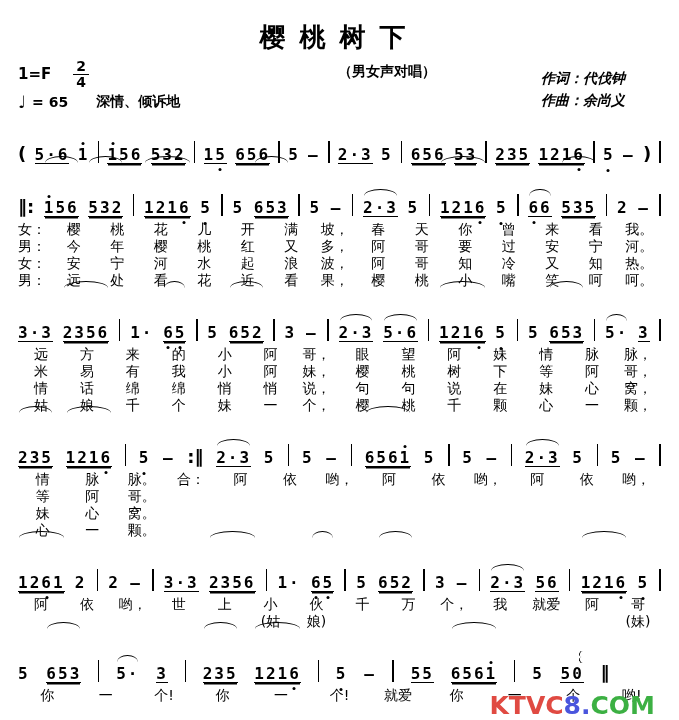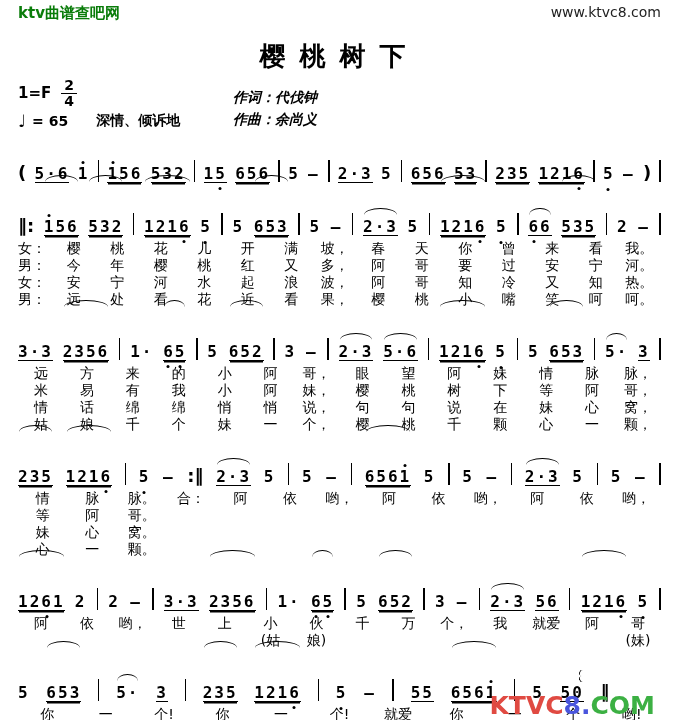--- a/index.html
+++ b/index.html
@@ -14,21 +14,21 @@
     font-family:"DejaVu Sans",sans-serif;
   }
   .page{padding:4px 18px 0 18px;}
   
   .top-row{display:flex;justify-content:space-between;align-items:flex-start;}
   .site-name{color:var(--site-green);font-weight:bold;font-size:15px;}
   .site-url{color:#222;font-size:14px;}
   .title{text-align:center;font-size:26px;font-weight:bold;letter-spacing:14px;margin-top:16px;}
   .meta{display:flex;margin-top:4px;}
   .meta-left{width:215px;font-size:14px;font-weight:bold;}
-  .keyline{display:flex;align-items:center;gap:10px;font-size:15px;}
+  .keyline{display:flex;align-items:center;gap:22px;font-size:15px;}
   .frac{display:inline-flex;flex-direction:column;align-items:center;line-height:1.05;font-size:14px;}
   .frac .ftop{border-bottom:1px solid #000;padding:0 3px;}
   .tempoline{margin-top:3px;display:flex;align-items:center;gap:6px;}
   .notehead{font-size:17px;}
   .expr{margin-left:22px;}
   .meta-center{flex:1;text-align:center;font-size:14px;font-weight:bold;padding-top:4px;}
   .meta-right{width:120px;font-size:14px;font-weight:bold;line-height:1.6;padding-top:8px;font-style:italic;}
   
   #score{margin-top:10px;}
   .line-block{margin-bottom:11px;}
@@ -78,42 +78,39 @@
   }
   .logo .lr{color:var(--logo-red);}
   .logo .lb{color:var(--logo-blue);}
   .logo .lg{color:var(--logo-green);}
 </style>
 </head>
 <body>
 
 <div class="page">
 
-  <div class="top-row">
-    <span class="site-name">ktv曲谱查吧网</span>
-    <span class="site-url">www.ktvc8.com</span>
-  </div>
 
   <div class="title">樱桃树下</div>
 
   <div class="meta">
     <div class="meta-left">
       <div class="keyline">
         <span>1=F</span>
         <span class="frac">
           <span class="ftop">2</span>
           <span>4</span>
         </span>
       </div>
       <div class="tempoline">
         <span class="notehead">♩</span>
         <span>= 65</span>
         <span class="expr">深情、倾诉地</span>
       </div>
     </div>
+    <div class="meta-center">（男女声对唱）</div>
     <div class="meta-right">
       <div>作词：代伐钟</div>
       <div>作曲：余尚义</div>
     </div>
   </div>
 
   <div id="score">
       <div class="line-block">
         <div class="ml">
           <span class="tk"><span class="txt sym"><span class="ch">(</span></span></span>

